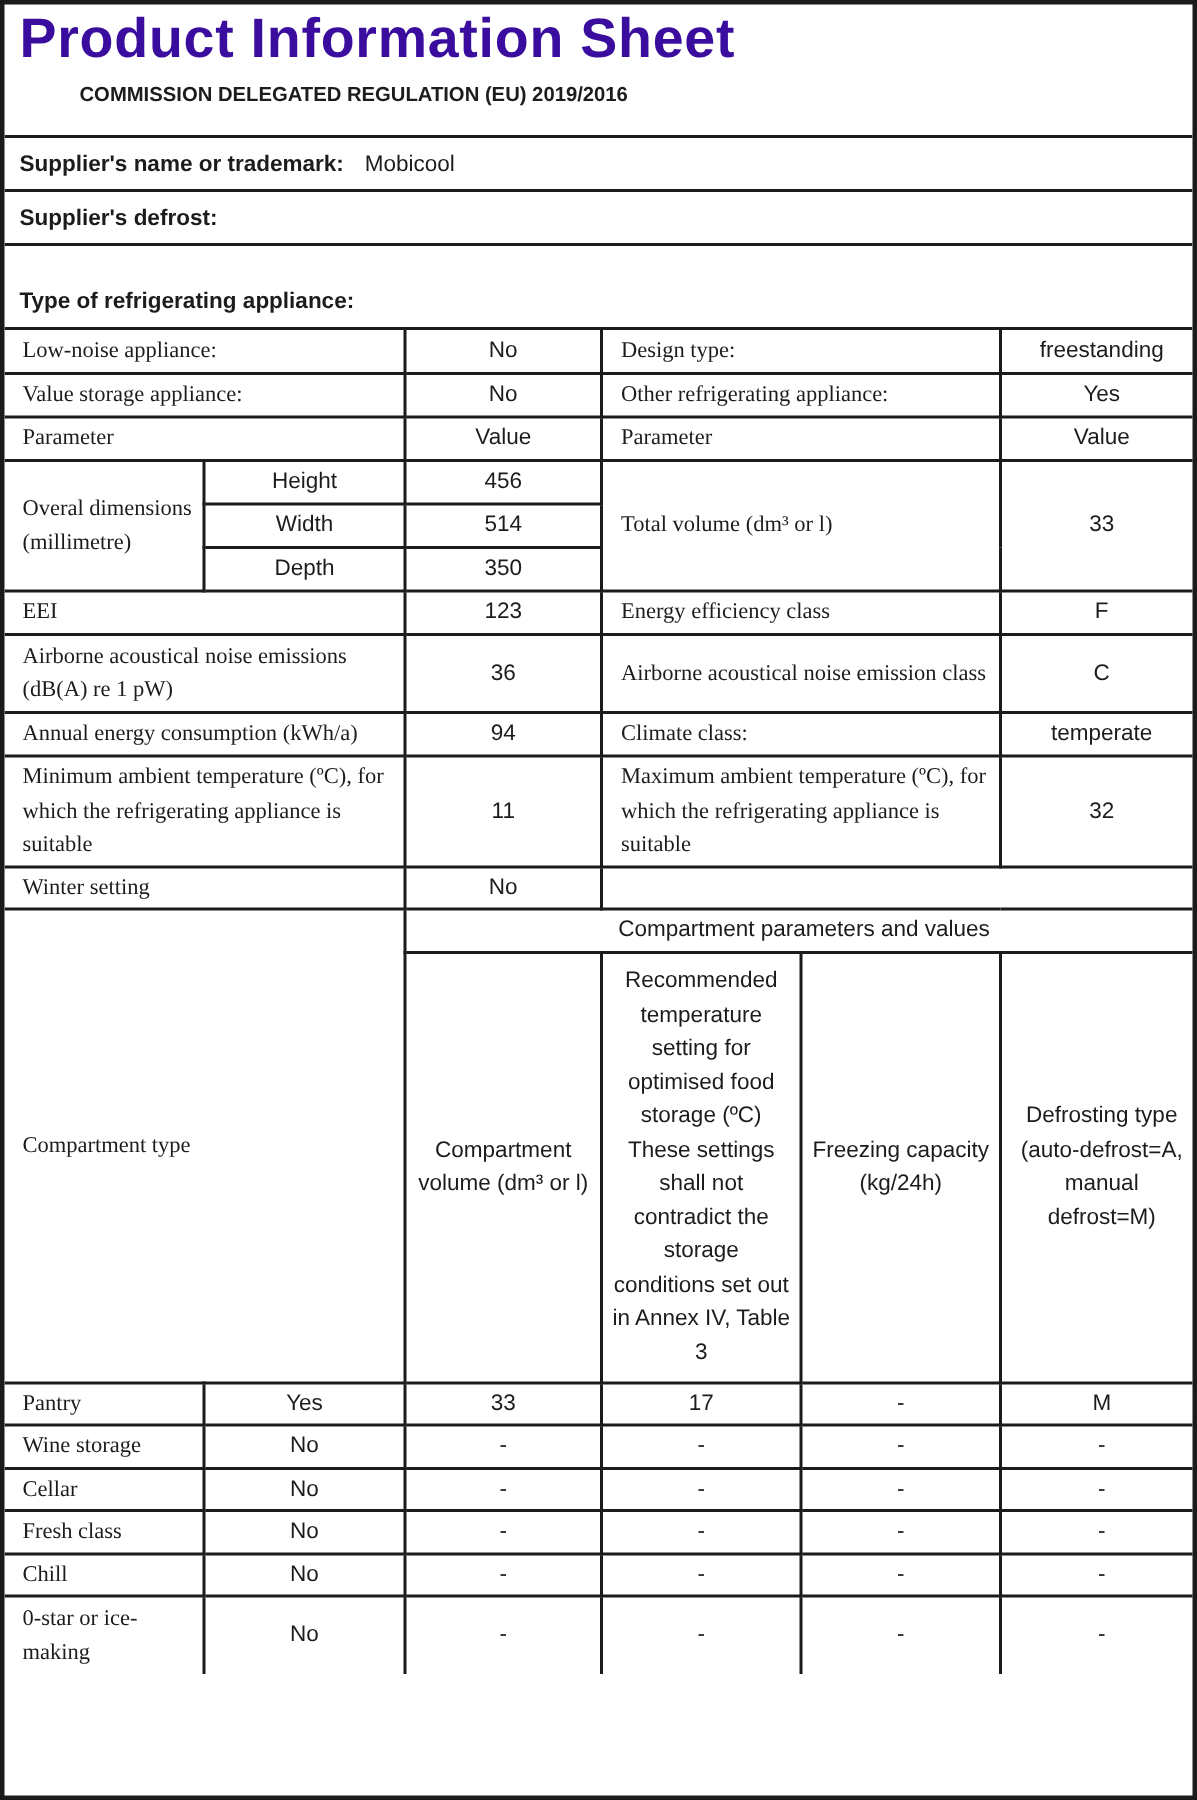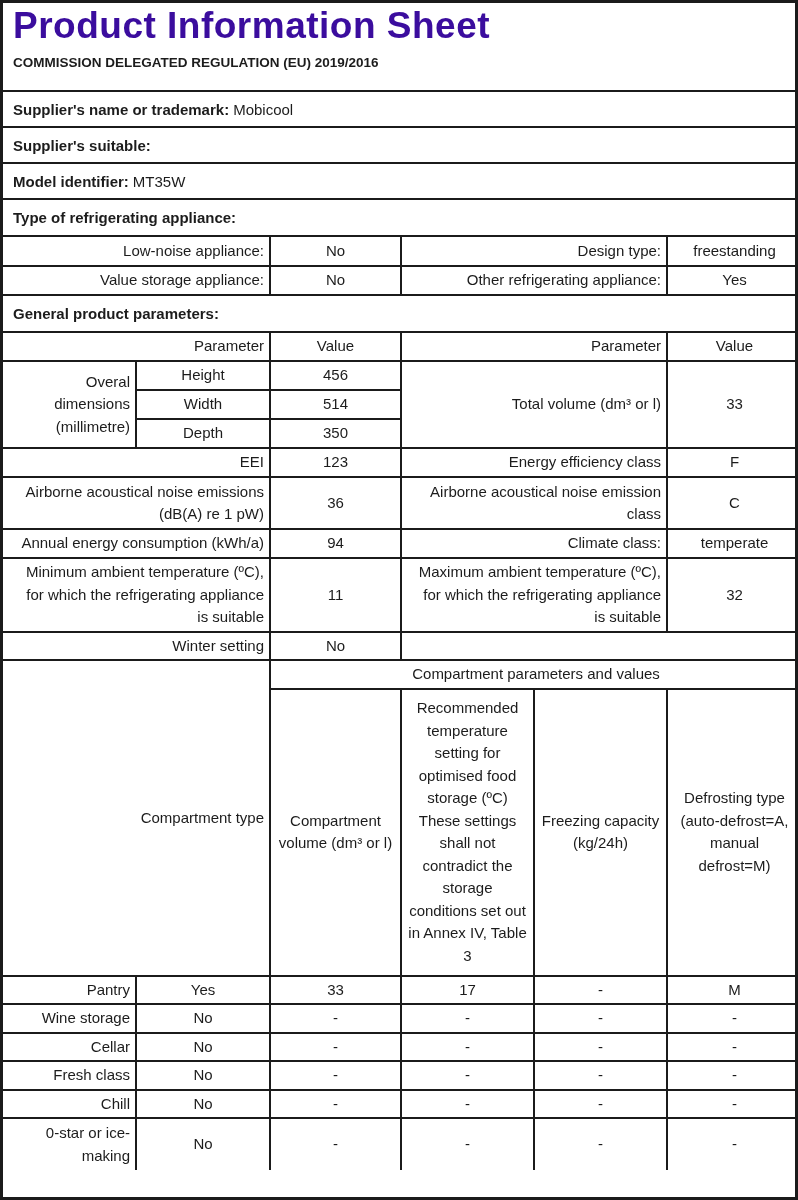--- a/index.html
+++ b/index.html
@@ -6,35 +6,35 @@
   .sheet {
     width:798px; height:1200px; box-sizing:border-box;
     border:3px solid #1b1b1b;
     font-family:"Liberation Sans", sans-serif;
     color:#1c1c1c; background:#ffffff;
     overflow:hidden;
   }
   
   .title-box { box-sizing:border-box; height:89px; border-bottom:2px solid #1b1b1b; padding:2px 8px 0 10px; }
   .title-box h1 { margin:0; font-size:37px; font-weight:bold; letter-spacing:0.5px; }
-  .regulation { font-size:13.5px; font-weight:bold; margin-top:8px; }
+  .regulation { font-size:13.5px; font-weight:bold; margin-top:8px;margin-left:40px; }
 
   
   .kv-row { box-sizing:border-box; height:36px; border-bottom:2px solid #1b1b1b;
             display:flex; align-items:center; padding:0 10px; font-size:15px; }
-  .kv-row .kv-label { font-weight:bold; margin-right:4px; white-space:nowrap; }
+  .kv-row .kv-label { font-weight:bold; margin-right:14px; white-space:nowrap; }
 
   
   .section-header { box-sizing:border-box; height:37px; border-bottom:2px solid #1b1b1b;
-            display:flex; align-items:center; padding:0 10px; font-size:15px; font-weight:bold; }
+            display:flex; align-items:center; padding:0 10px; font-size:15px; font-weight:bold;margin-top:19px; }
 
   table { border-collapse:collapse; width:100%; table-layout:fixed; font-size:15px; }
   td { border:2px solid #1b1b1b; vertical-align:middle; text-align:center;
        padding:2px 5px; line-height:1.5; box-sizing:border-box; }
-  td.lbl { text-align:right; padding-left:12px; }
+  td.lbl { text-align:left; padding-left:12px;font-family:Liberation Serif, serif; }
   table tr:first-child > td { border-top:none; }
   table td:first-child { border-left:none; }
   table td:last-child { border-right:none; }
   table.flush-bottom tr:last-child > td { border-bottom:none; }
 </style>
 </head>
 <body>
 
 <div class="sheet">
 
@@ -42,27 +42,23 @@
     <h1 style="color: rgb(59, 13, 158);">Product Information Sheet</h1>
     <div class="regulation">COMMISSION DELEGATED REGULATION (EU) 2019/2016</div>
   </div>
 
   <div class="kv-row">
     <span class="kv-label">Supplier's name or trademark:</span>
     <span class="kv-value">Mobicool</span>
   </div>
 
   <div class="kv-row">
-    <span class="kv-label">Supplier's suitable:</span>
+    <span class="kv-label">Supplier's defrost:</span>
   </div>
 
-  <div class="kv-row">
-    <span class="kv-label">Model identifier:</span>
-    <span class="kv-value">MT35W</span>
-  </div>
 
   <div class="section-header">Type of refrigerating appliance:</div>
 
   <table>
     <colgroup>
         <col style="width:267px">
         <col style="width:131px">
         <col style="width:266px">
         <col style="width:134px">
       </colgroup>
@@ -75,21 +71,20 @@
     </tr>
     <tr style="height:29px">
       <td class="lbl">Value storage appliance:</td>
       <td>No</td>
       <td class="lbl">Other refrigerating appliance:</td>
       <td>Yes</td>
     </tr>
   </tbody>
     </table>
 
-  <div class="section-header">General product parameters:</div>
 
   <table>
     <colgroup>
         <col style="width:133px">
         <col style="width:134px">
         <col style="width:131px">
         <col style="width:266px">
         <col style="width:134px">
       </colgroup>
     <tbody>

